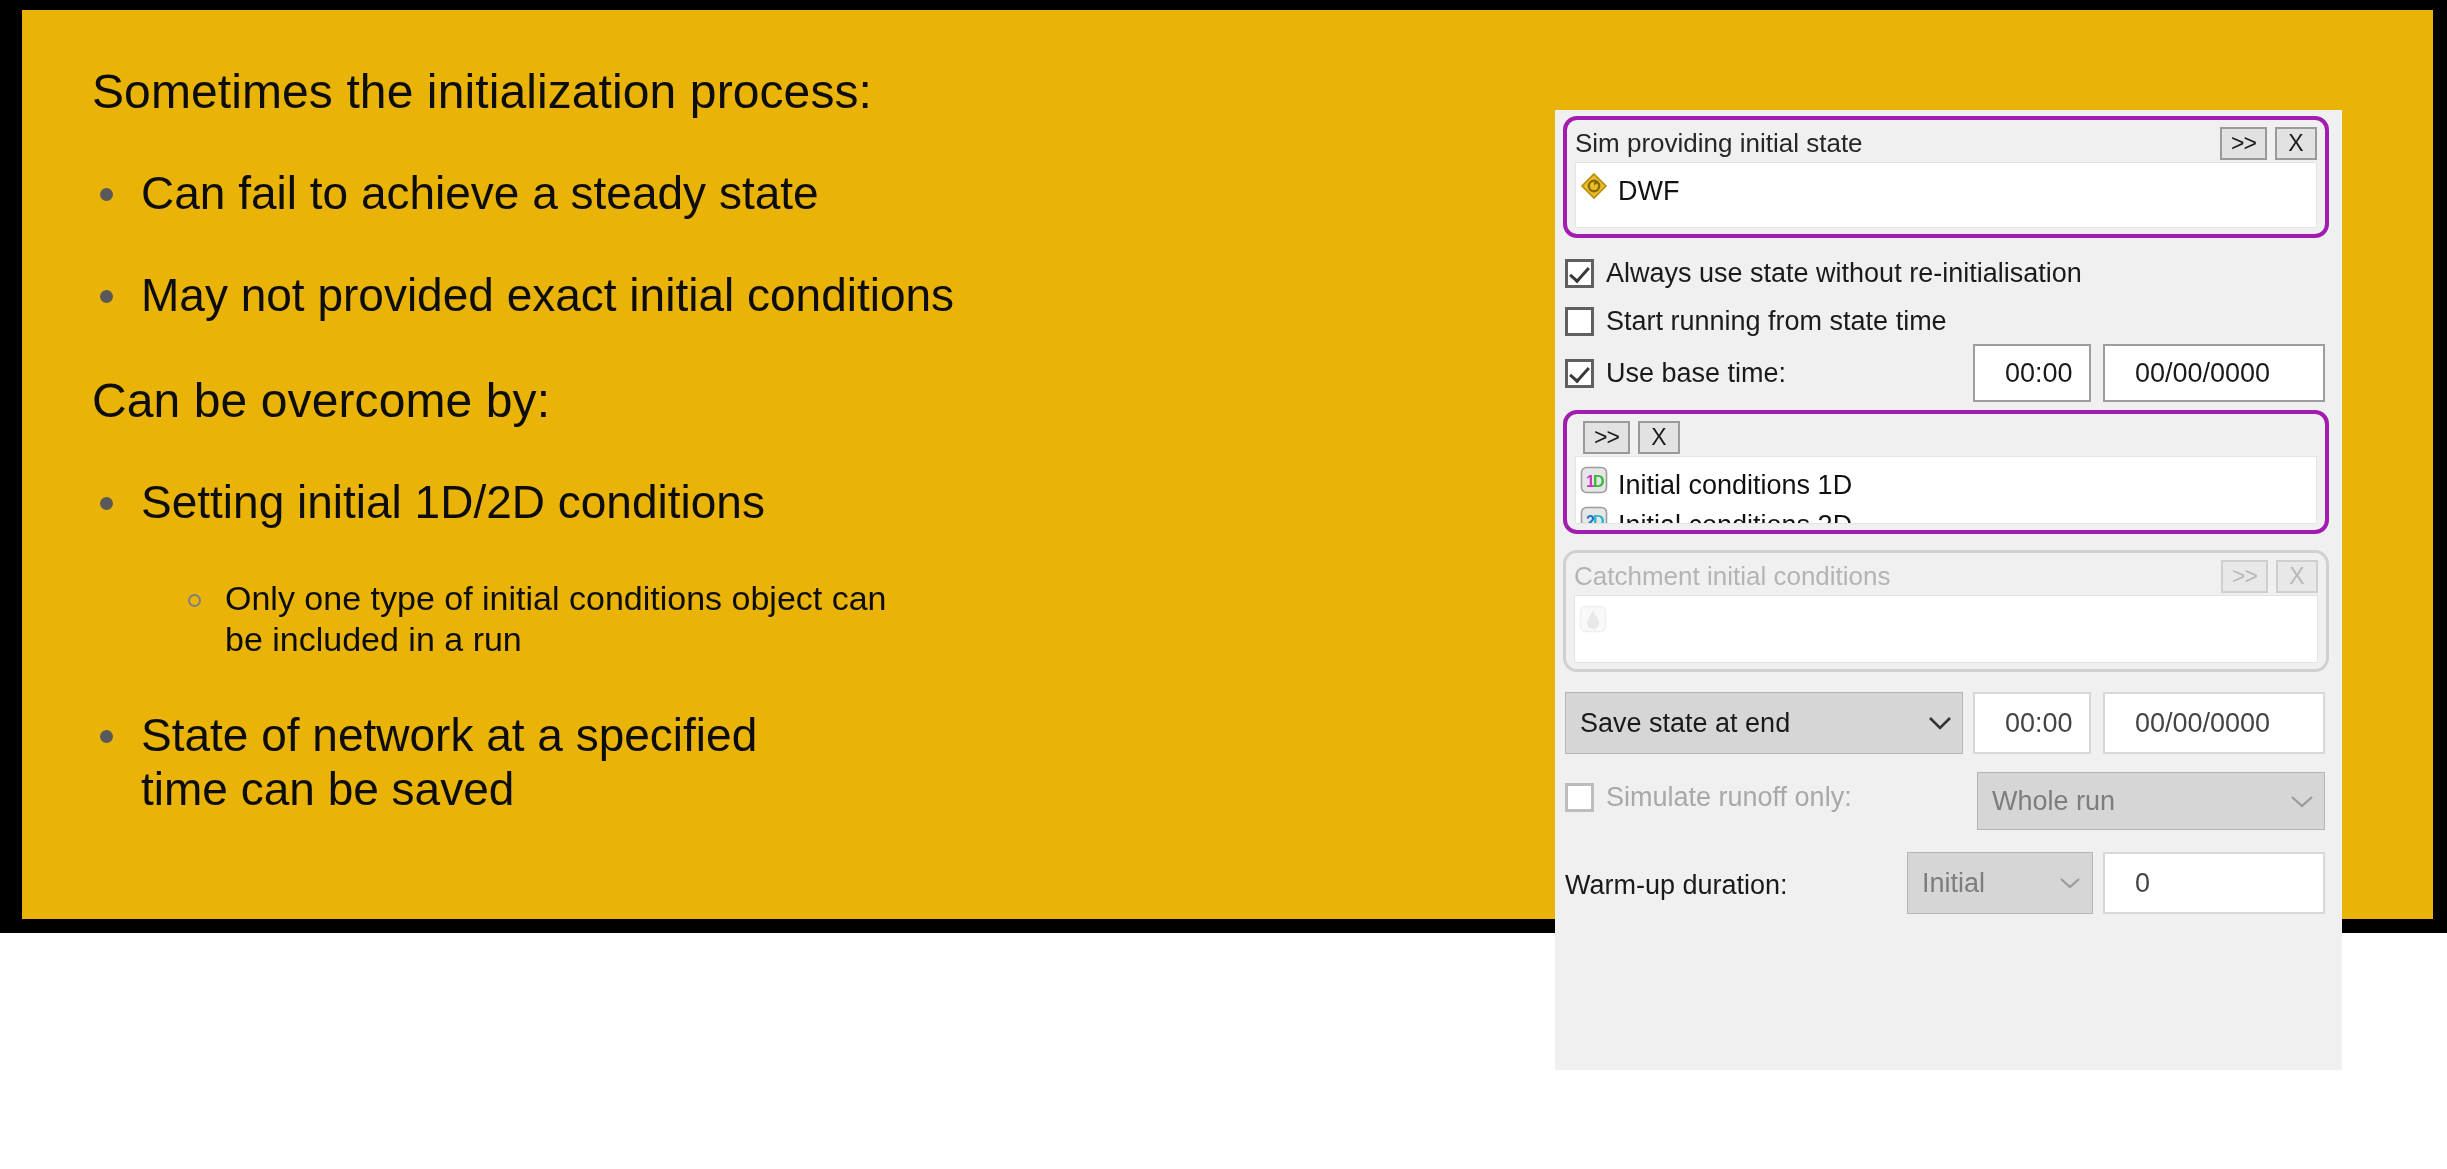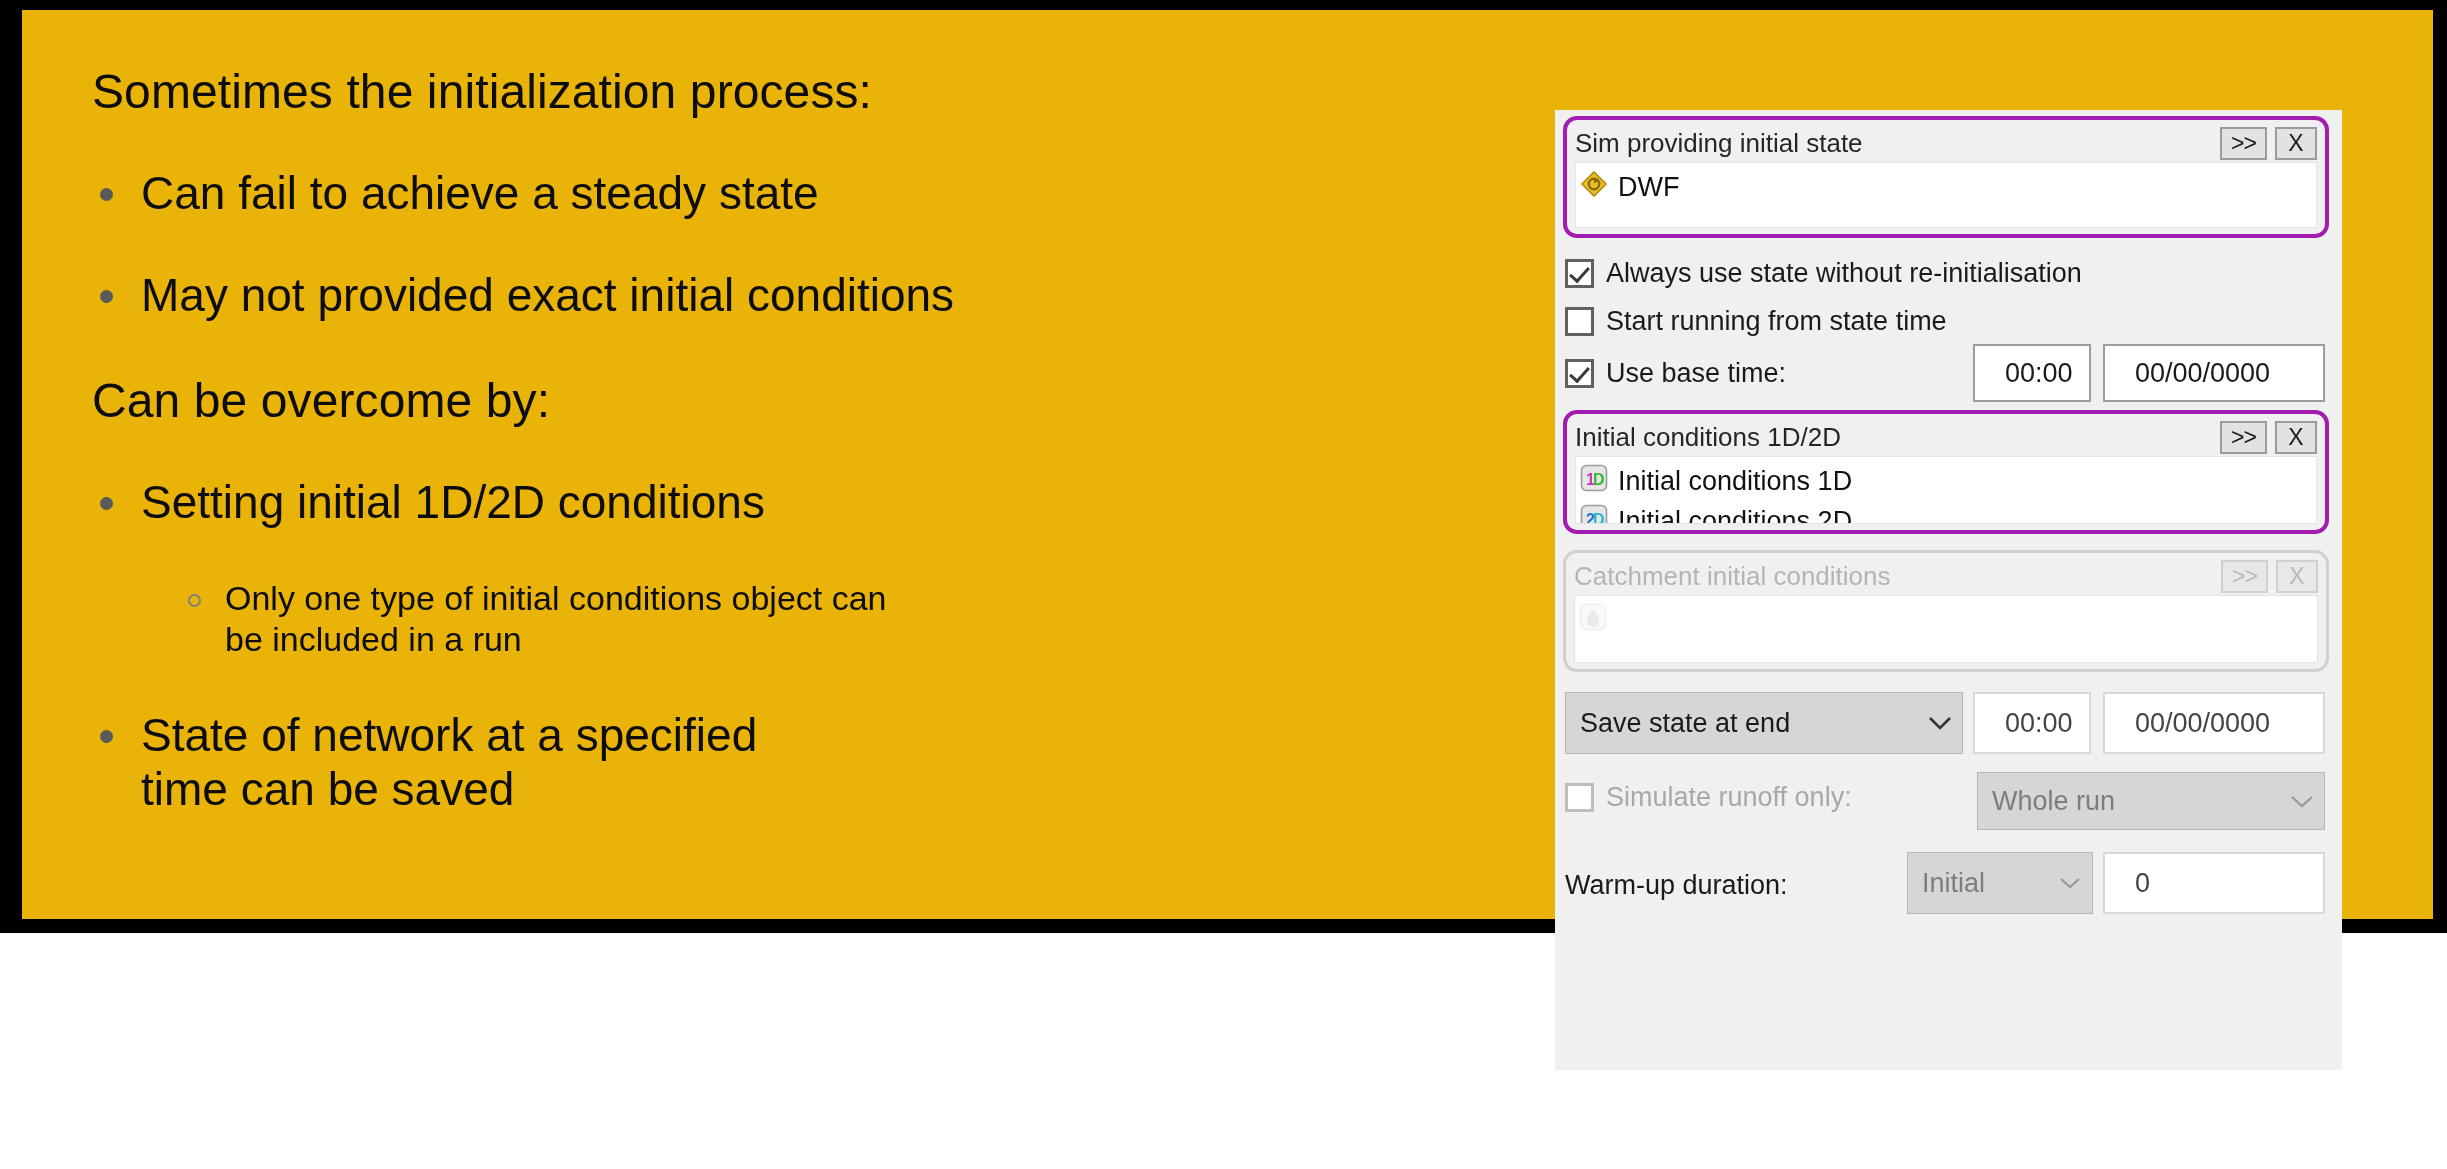--- a/index.html
+++ b/index.html
@@ -151,21 +151,21 @@
     background: #ffffff;
     border: 1px solid #e4e4e4;
     box-sizing: border-box;
     padding: 4px 0 0 4px;
     overflow: hidden;
   }
   .group.disabled .listbox { background: #ffffff; }
 
   .lrow {
     display: flex;
-    align-items: center;
+    align-items: flex-end;
     height: 40px;
     font-size: 27px;
     color: #111111;
     white-space: nowrap;
   }
   .lrow .lbl { margin-left: 10px; }
 
   
   .ico { flex: 0 0 auto; display: block; }
   .ico-faded { opacity: .13; }
@@ -319,21 +319,20 @@
     <div class="chk-row" style="left:10px; top:248px;">
       <span class="cbox checked"></span>
       <span class="chk-label">Use base time:</span>
     </div>
 
     <div class="tinput" style="left:418px; top:234px; width:118px; height:58px;">00:00</div>
     <div class="tinput" style="left:548px; top:234px; width:222px; height:58px;">00/00/0000</div>
 
     <div class="group green" style="left:8px; top:300px; width:766px; height:124px;">
       <div class="group-head">
-        <span class="group-title">Initial conditions 1D/2D</span>
         <span class="hdr-btn">&gt;&gt;</span>
         <span class="hdr-btn x">X</span>
       </div>
       <div class="listbox">
         <div class="lrow">
           <span class="ico">
             <svg width="28" height="28" viewBox="0 0 28 28">
               <rect x="1.5" y="1.5" width="25" height="25" rx="5" fill="#e6e6e6" stroke="#9c9c9c" stroke-width="1.6"></rect>
               <text x="6" y="21" font-family="'Liberation Sans',sans-serif" font-size="16" font-weight="bold" fill="#cc33bb">1</text>
               <text x="13" y="21" font-family="'Liberation Sans',sans-serif" font-size="16" font-weight="bold" fill="#33bb33">D</text>

